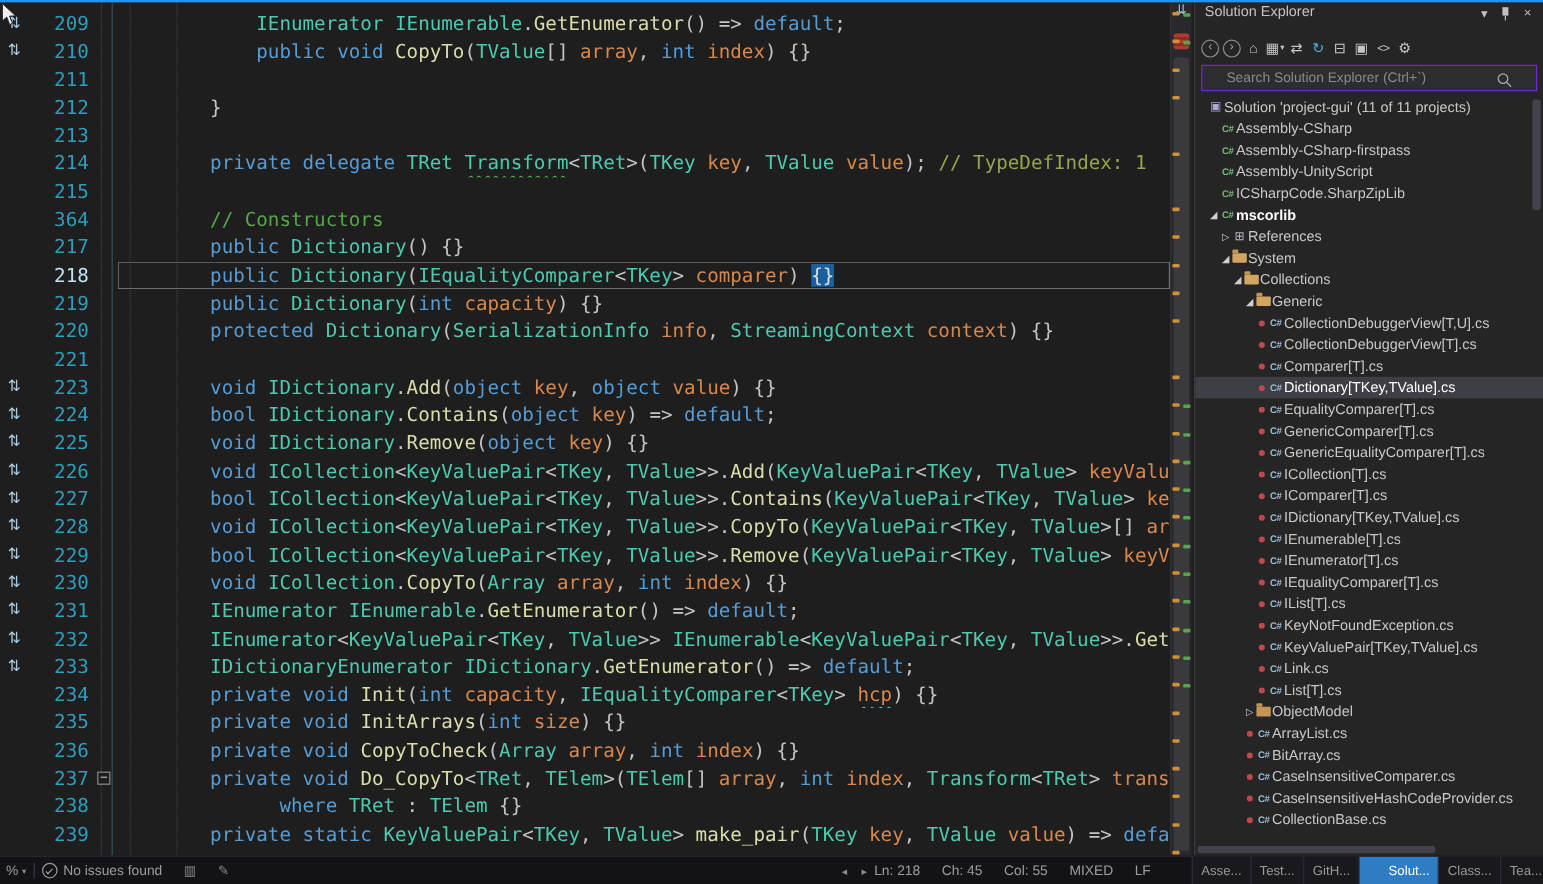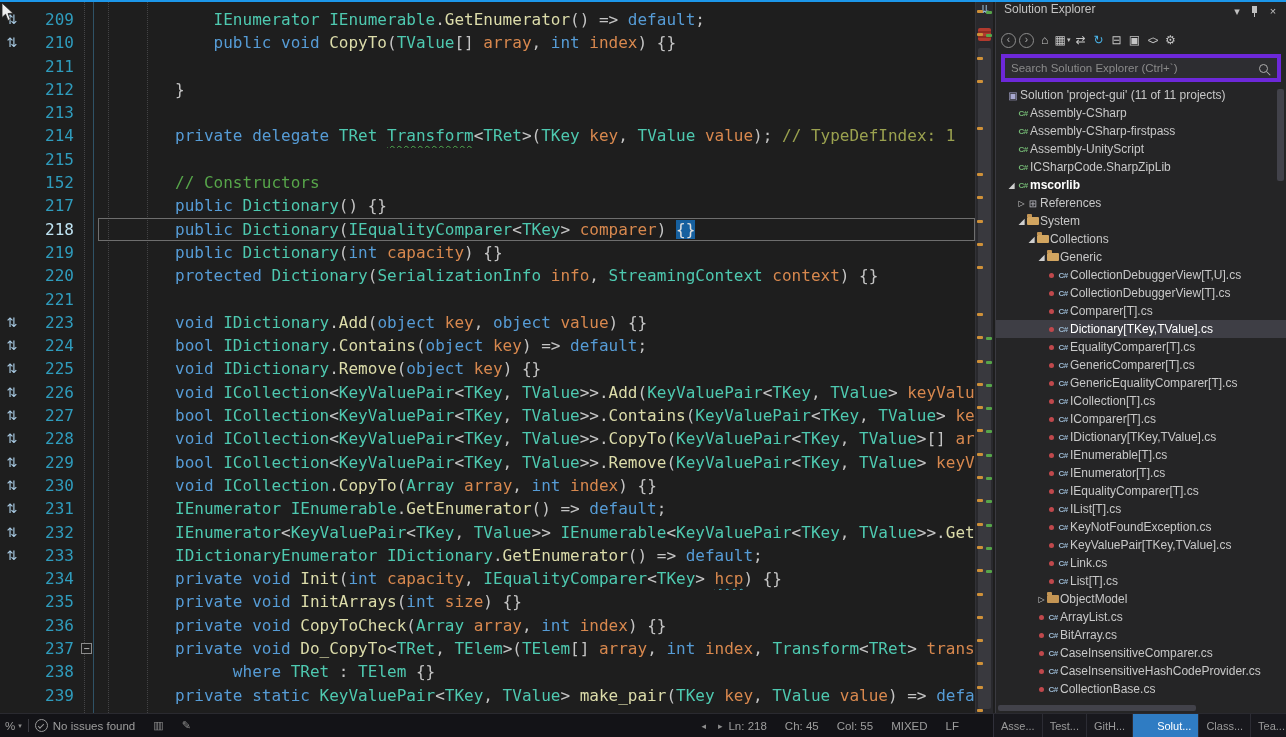--- a/index.html
+++ b/index.html
@@ -53,22 +53,22 @@
   .tbtn{width:18px;height:18px;display:flex;align-items:center;justify-content:center;color:#c0c0c0;font-size:11px;}
   .pin{position:relative;width:10px;height:13px;}
   .pin::before{content:"";position:absolute;left:2px;top:1px;width:5px;height:7px;background:#c0c0c0;}
   .pin::after{content:"";position:absolute;left:4px;top:8px;width:1px;height:4px;background:#c0c0c0;}
   .se-toolbar{height:26px;flex:none;display:flex;align-items:center;padding:0 4px;gap:1px;}
   .tool{min-width:17px;height:18px;display:flex;align-items:center;justify-content:center;color:#c5c5c5;font-size:12px;}
   .tool.circle span{width:13px;height:13px;border:1px solid #8d8d8d;border-radius:50%;font-size:10px;line-height:11px;text-align:center;color:#a8a8a8;}
   .tool.accent{color:#4ab3e8;}
   .tool .caret{font-size:7px;margin-left:1px;color:#c5c5c5;}
   .tool.codeview{font-size:10px;letter-spacing:-1px;}
-  .se-search{flex:none;height:20px;margin:1px 5px 4px 5px;background:#2d2d31;border:4px solid #6d28d9;
-             display:flex;align-items:center;padding:0 6px;font-size:11.5px;color:#8a8a8a;}
+  .se-search{flex:none;height:20px;margin:1px 5px 4px 5px;background:#2d2d31;border:1px solid #6d28d9;
+             display:flex;align-items:center;padding:0 20px;font-size:11.5px;color:#8a8a8a;}
   .se-search .ph{flex:1;white-space:nowrap;overflow:hidden;}
   .mag{width:7px;height:7px;border:1px solid #aeaeae;border-radius:50%;position:relative;margin-right:3px;}
   .mag::after{content:"";position:absolute;width:5px;height:1px;background:#aeaeae;transform:rotate(45deg);right:-4px;bottom:-2px;}
   #se-tree{flex:1;overflow:hidden;position:relative;font-size:12px;}
   .row{height:18px;display:flex;align-items:center;white-space:nowrap;}
   .row.sel{background:var(--selected_row);color:#ffffff;}
   .row .exp{flex:none;width:9px;font-size:8px;color:#cfcfcf;text-align:center;}
   .row .exp.dotslot{display:flex;align-items:center;justify-content:center;}
   .dot{width:5px;height:5px;border-radius:50%;background:var(--red_dot);}
   .row .ticon{flex:none;width:14px;display:flex;align-items:center;justify-content:center;}
@@ -117,21 +117,21 @@
   <div class="vguide vg-ind1"></div>
   <div class="vguide vg-ind2"></div>
   <div id="code-lines">
       <div class="line"><span class="g">⇅</span><span class="ln">209</span><span class="fm"></span><span class="code"><span class="o">            </span><span class="t">IEnumerator</span><span class="o"> </span><span class="t">IEnumerable</span><span class="o">.</span><span class="m">GetEnumerator</span><span class="o">() =&gt; </span><span class="k">default</span><span class="o">;</span></span></div>
       <div class="line"><span class="g">⇅</span><span class="ln">210</span><span class="fm"></span><span class="code"><span class="o">            </span><span class="k">public</span><span class="o"> </span><span class="k">void</span><span class="o"> </span><span class="m">CopyTo</span><span class="o">(</span><span class="t">TValue</span><span class="o">[] </span><span class="p">array</span><span class="o">, </span><span class="k">int</span><span class="o"> </span><span class="p">index</span><span class="o">) {}</span></span></div>
       <div class="line"><span class="g"></span><span class="ln">211</span><span class="fm"></span></div>
       <div class="line"><span class="g"></span><span class="ln">212</span><span class="fm"></span><span class="code"><span class="o">        </span><span class="o">}</span></span></div>
       <div class="line"><span class="g"></span><span class="ln">213</span><span class="fm"></span><span class="code"></span></div>
       <div class="line"><span class="g"></span><span class="ln">214</span><span class="fm"></span><span class="code"><span class="o">        </span><span class="k">private</span><span class="o"> </span><span class="k">delegate</span><span class="o"> </span><span class="t">TRet</span><span class="o"> </span><span class="t sqg">Transform</span><span class="o">&lt;</span><span class="t">TRet</span><span class="o">&gt;(</span><span class="t">TKey</span><span class="o"> </span><span class="p">key</span><span class="o">, </span><span class="t">TValue</span><span class="o"> </span><span class="p">value</span><span class="o">); </span><span class="c2">// TypeDefIndex: 1</span></span></div>
       <div class="line"><span class="g"></span><span class="ln">215</span><span class="fm"></span><span class="code"></span></div>
-      <div class="line"><span class="g"></span><span class="ln">152</span><span class="fm"></span><span class="code"><span class="o">        </span><span class="c">// Constructors</span></span></div>
+      <div class="line"><span class="g"></span><span class="ln">364</span><span class="fm"></span><span class="code"><span class="o">        </span><span class="c">// Constructors</span></span></div>
       <div class="line"><span class="g"></span><span class="ln">217</span><span class="fm"></span><span class="code"><span class="o">        </span><span class="k">public</span><span class="o"> </span><span class="t">Dictionary</span><span class="o">() {}</span></span></div>
       <div class="line cur"><span class="g"></span><span class="ln">218</span><span class="fm"></span><span class="code"><span class="o">        </span><span class="k">public</span><span class="o"> </span><span class="t">Dictionary</span><span class="o">(</span><span class="t">IEqualityComparer</span><span class="o">&lt;</span><span class="t">TKey</span><span class="o">&gt; </span><span class="p">comparer</span><span class="o">) </span><span class="o hl">{}</span></span></div>
       <div class="line"><span class="g"></span><span class="ln">219</span><span class="fm"></span><span class="code"><span class="o">        </span><span class="k">public</span><span class="o"> </span><span class="t">Dictionary</span><span class="o">(</span><span class="k">int</span><span class="o"> </span><span class="p">capacity</span><span class="o">) {}</span></span></div>
       <div class="line"><span class="g"></span><span class="ln">220</span><span class="fm"></span><span class="code"><span class="o">        </span><span class="k">protected</span><span class="o"> </span><span class="t">Dictionary</span><span class="o">(</span><span class="t">SerializationInfo</span><span class="o"> </span><span class="p">info</span><span class="o">, </span><span class="t">StreamingContext</span><span class="o"> </span><span class="p">context</span><span class="o">) {}</span></span></div>
       <div class="line"><span class="g"></span><span class="ln">221</span><span class="fm"></span><span class="code"></span></div>
       <div class="line"><span class="g">⇅</span><span class="ln">223</span><span class="fm"></span><span class="code"><span class="o">        </span><span class="k">void</span><span class="o"> </span><span class="t">IDictionary</span><span class="o">.</span><span class="m">Add</span><span class="o">(</span><span class="k">object</span><span class="o"> </span><span class="p">key</span><span class="o">, </span><span class="k">object</span><span class="o"> </span><span class="p">value</span><span class="o">) {}</span></span></div>
       <div class="line"><span class="g">⇅</span><span class="ln">224</span><span class="fm"></span><span class="code"><span class="o">        </span><span class="k">bool</span><span class="o"> </span><span class="t">IDictionary</span><span class="o">.</span><span class="m">Contains</span><span class="o">(</span><span class="k">object</span><span class="o"> </span><span class="p">key</span><span class="o">) =&gt; </span><span class="k">default</span><span class="o">;</span></span></div>
       <div class="line"><span class="g">⇅</span><span class="ln">225</span><span class="fm"></span><span class="code"><span class="o">        </span><span class="k">void</span><span class="o"> </span><span class="t">IDictionary</span><span class="o">.</span><span class="m">Remove</span><span class="o">(</span><span class="k">object</span><span class="o"> </span><span class="p">key</span><span class="o">) {}</span></span></div>
       <div class="line"><span class="g">⇅</span><span class="ln">226</span><span class="fm"></span><span class="code"><span class="o">        </span><span class="k">void</span><span class="o"> </span><span class="t">ICollection</span><span class="o">&lt;</span><span class="t">KeyValuePair</span><span class="o">&lt;</span><span class="t">TKey</span><span class="o">, </span><span class="t">TValue</span><span class="o">&gt;&gt;.</span><span class="m">Add</span><span class="o">(</span><span class="t">KeyValuePair</span><span class="o">&lt;</span><span class="t">TKey</span><span class="o">, </span><span class="t">TValue</span><span class="o">&gt; </span><span class="p">keyValuePair</span></span></div>
       <div class="line"><span class="g">⇅</span><span class="ln">227</span><span class="fm"></span><span class="code"><span class="o">        </span><span class="k">bool</span><span class="o"> </span><span class="t">ICollection</span><span class="o">&lt;</span><span class="t">KeyValuePair</span><span class="o">&lt;</span><span class="t">TKey</span><span class="o">, </span><span class="t">TValue</span><span class="o">&gt;&gt;.</span><span class="m">Contains</span><span class="o">(</span><span class="t">KeyValuePair</span><span class="o">&lt;</span><span class="t">TKey</span><span class="o">, </span><span class="t">TValue</span><span class="o">&gt; </span><span class="p">keyValuePair</span></span></div>

